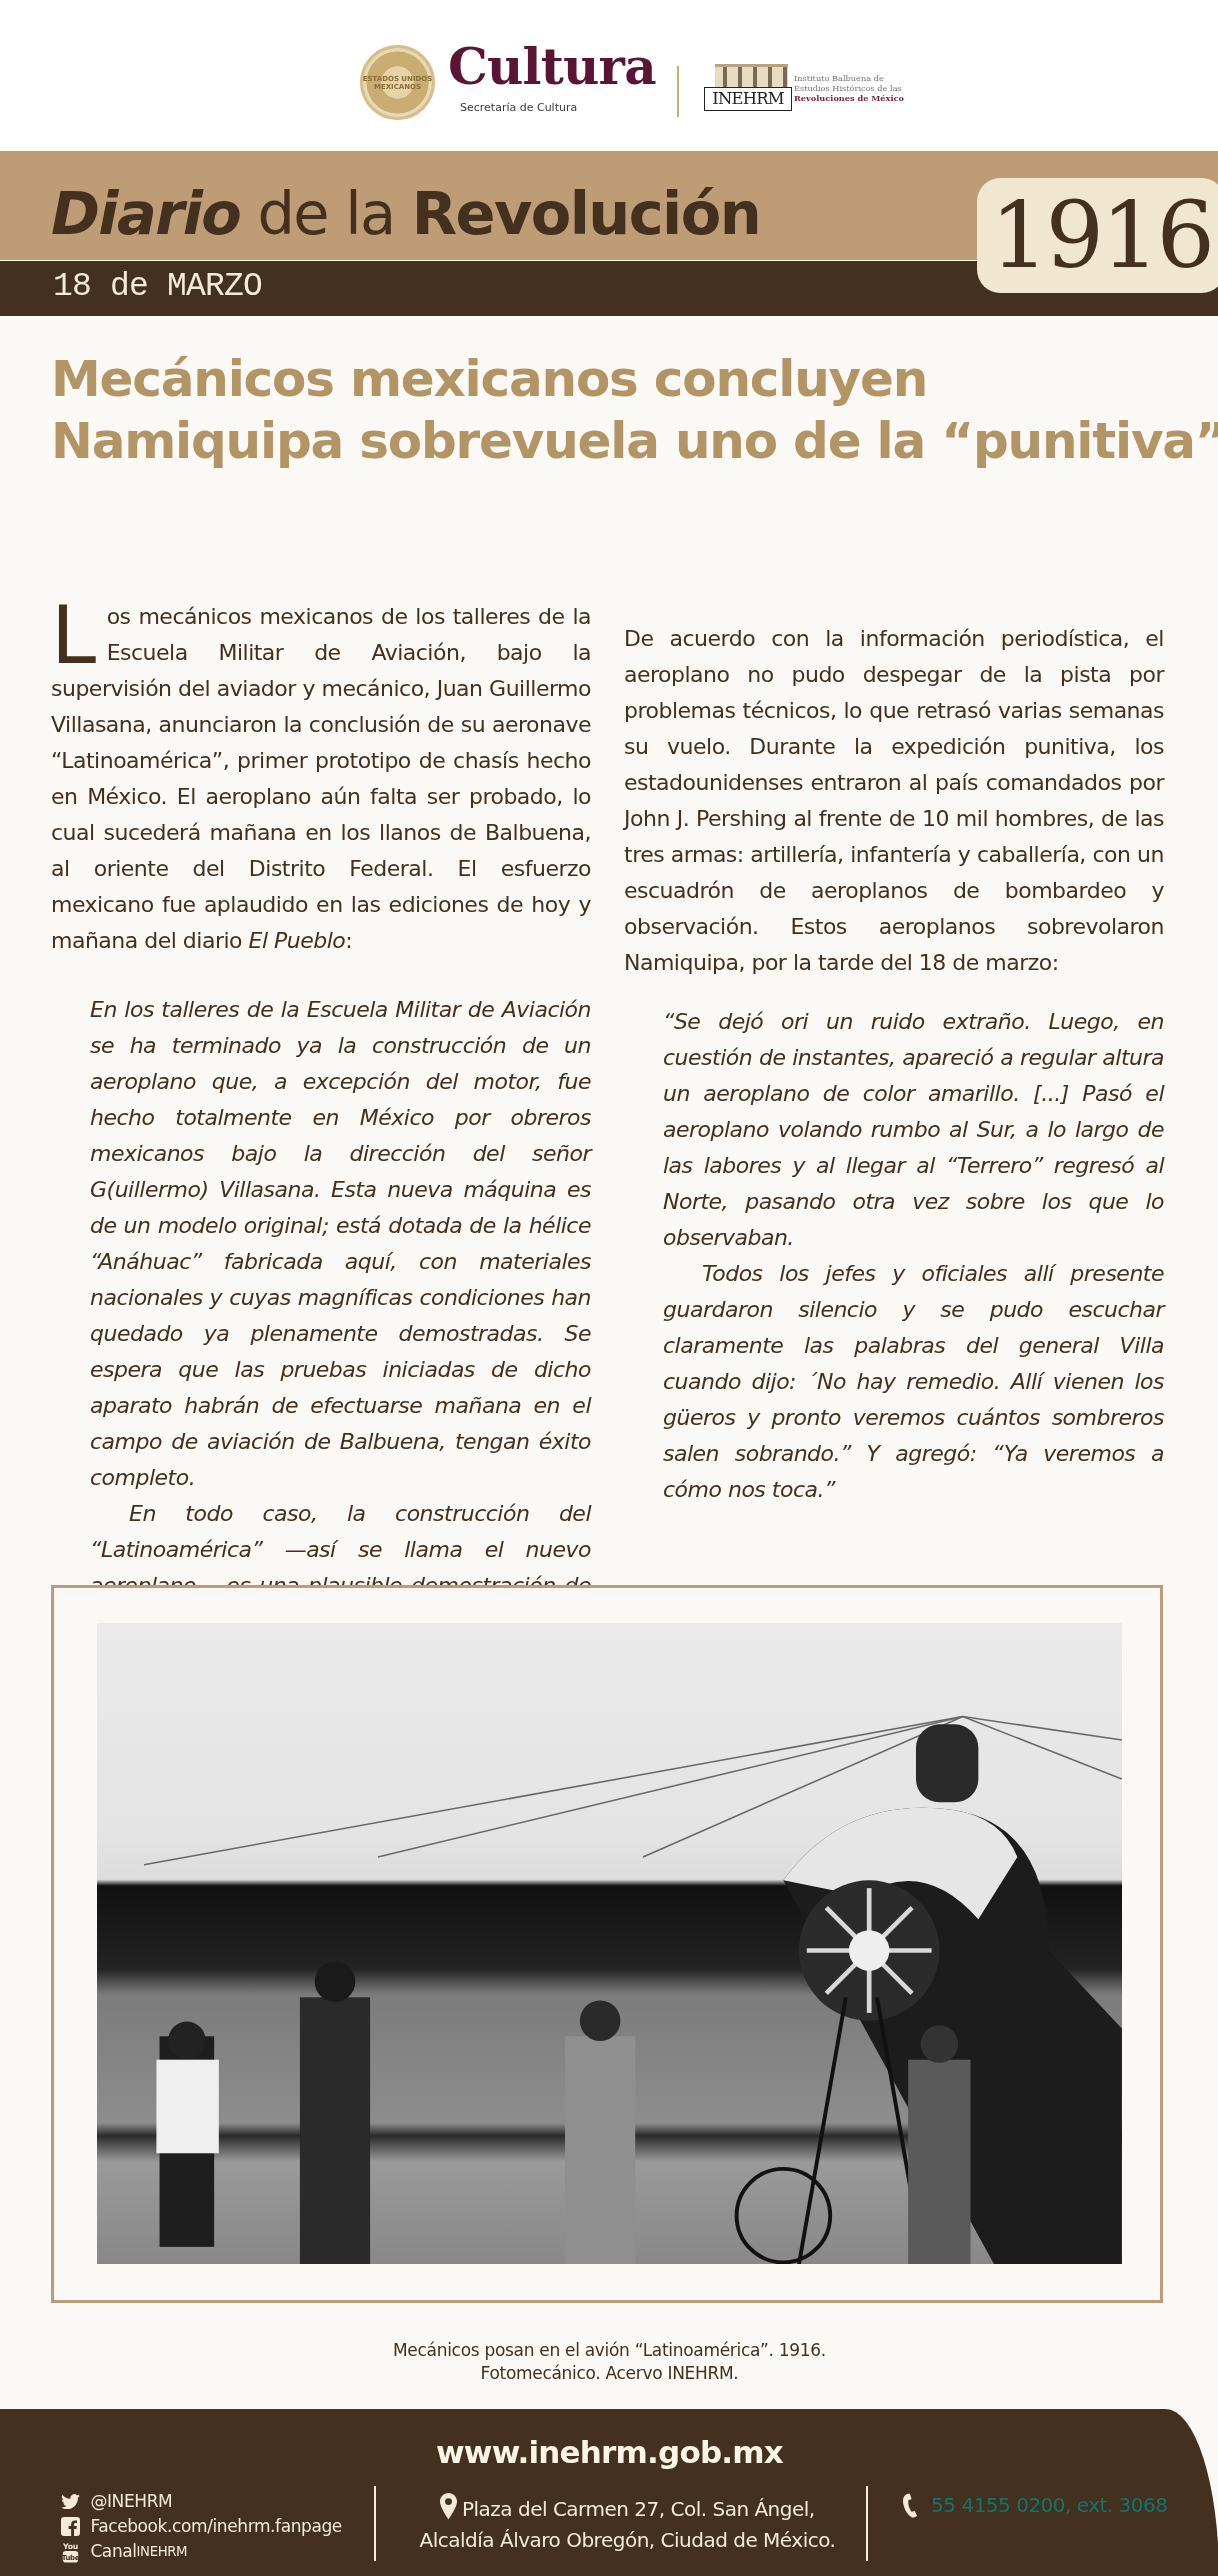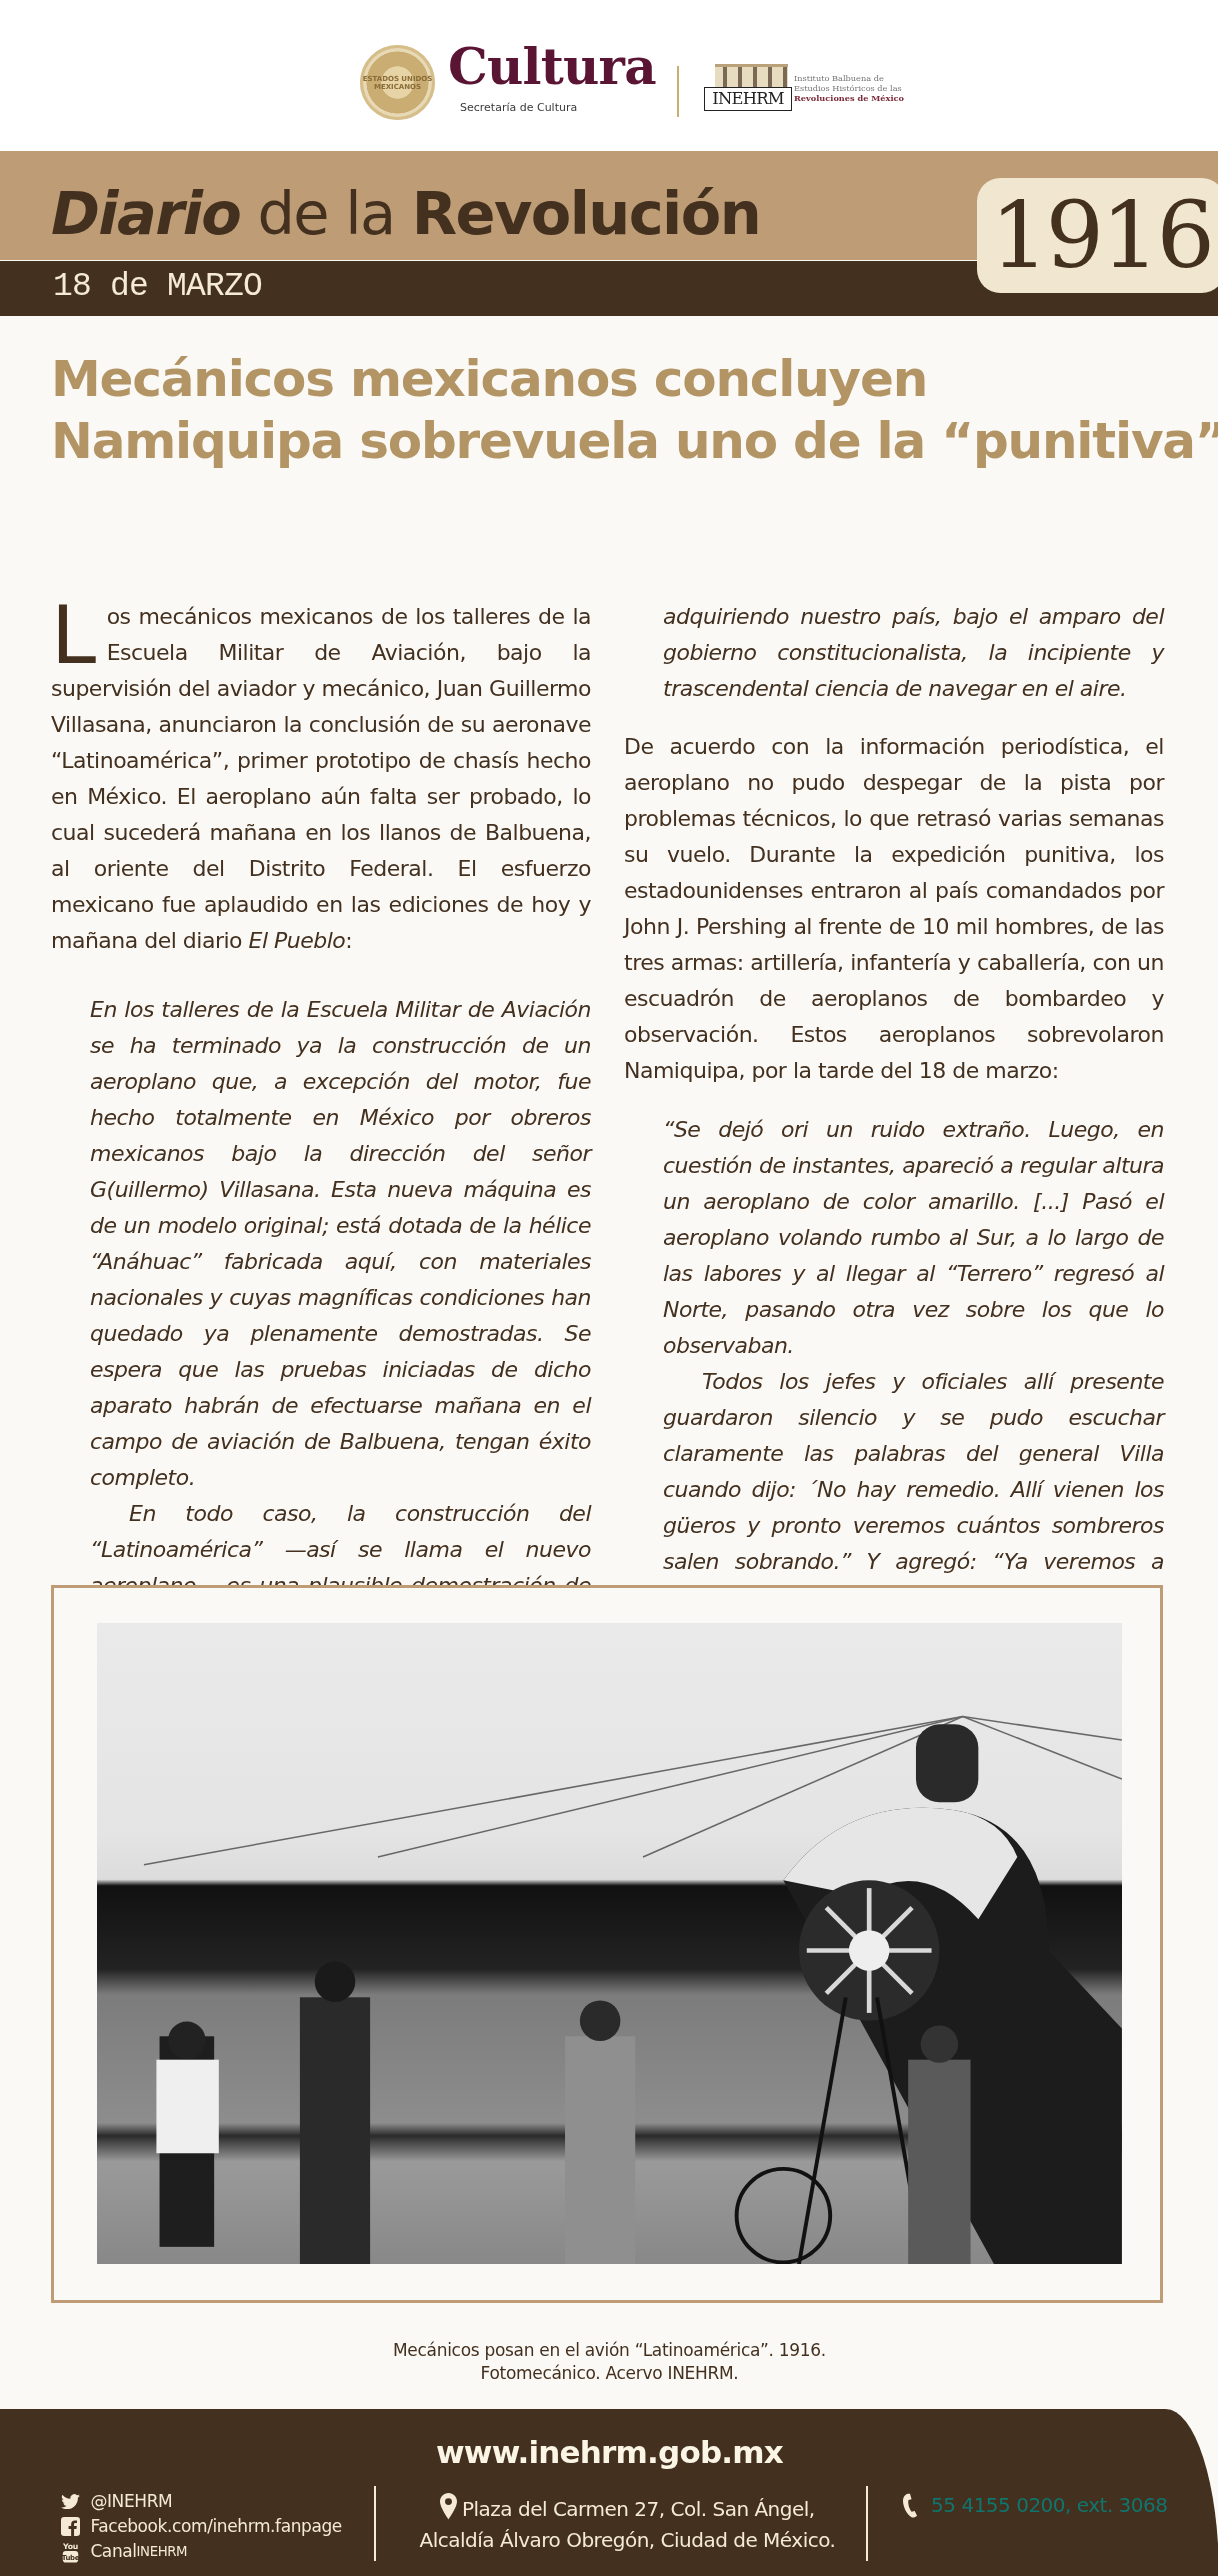--- a/index.html
+++ b/index.html
@@ -198,23 +198,20 @@
 <div class="col col-left">
   <p><span class="dropcap">L</span><span>os mecánicos mexicanos de los talleres de la Escuela Militar de Aviación, bajo la supervisión del aviador y mecánico, Juan Guillermo Villasana, anunciaron la conclusión de su aeronave “Latinoamérica”, primer prototipo de chasís hecho en México. El aeroplano aún falta ser probado, lo cual sucederá mañana en los llanos de Balbuena, al oriente del Distrito Federal. El esfuerzo mexicano fue aplaudido en las ediciones de hoy y mañana del diario </span><em>El Pueblo</em><span>:</span></p>
   <div class="gap-1"></div>
   <div class="quote">
     <p>En los talleres de la Escuela Militar de Aviación se ha terminado ya la construcción de un aeroplano que, a excepción del motor, fue hecho totalmente en México por obreros mexicanos bajo la dirección del señor G(uillermo) Villasana. Esta nueva máquina es de un modelo original; está dotada de la hélice “Anáhuac” fabricada aquí, con materiales nacionales y cuyas magníficas condiciones han quedado ya plenamente demostradas. Se espera que las pruebas iniciadas de dicho aparato habrán de efectuarse mañana en el campo de aviación de Balbuena, tengan éxito completo.</p>
     <p class="indent">En todo caso, la construcción del “Latinoamérica” —así se llama el nuevo aeroplano— es una plausible demostración de los progresos que está</p>
   </div>
 </div>
 
 <div class="col col-right">
-  <div class="quote">
-    <p>adquiriendo nuestro país, bajo el amparo del gobierno constitucionalista, la incipiente y trascendental ciencia de navegar en el aire.</p>
-  </div>
   <div class="gap-2"></div>
   <p>De acuerdo con la información periodística, el aeroplano no pudo despegar de la pista por problemas técnicos, lo que retrasó varias semanas su vuelo. Durante la expedición punitiva, los estadounidenses entraron al país comandados por John J. Pershing al frente de 10 mil hombres, de las tres armas: artillería, infantería y caballería, con un escuadrón de aeroplanos de bombardeo y observación. Estos aeroplanos sobrevolaron Namiquipa, por la tarde del 18 de marzo:</p>
   <div class="gap-3"></div>
   <div class="quote">
     <p>“Se dejó ori un ruido extraño. Luego, en cuestión de instantes, apareció a regular altura un aeroplano de color amarillo. [...] Pasó el aeroplano volando rumbo al Sur, a lo largo de las labores y al llegar al “Terrero” regresó al Norte, pasando otra vez sobre los que lo observaban.</p>
     <p class="indent">Todos los jefes y oficiales allí presente guardaron silencio y se pudo escuchar claramente las palabras del general Villa cuando dijo: ´No hay remedio. Allí vienen los güeros y pronto veremos cuántos sombreros salen sobrando.” Y agregó: “Ya veremos a cómo nos toca.”</p>
   </div>
 </div>
 
 <div class="photo-frame"></div>

